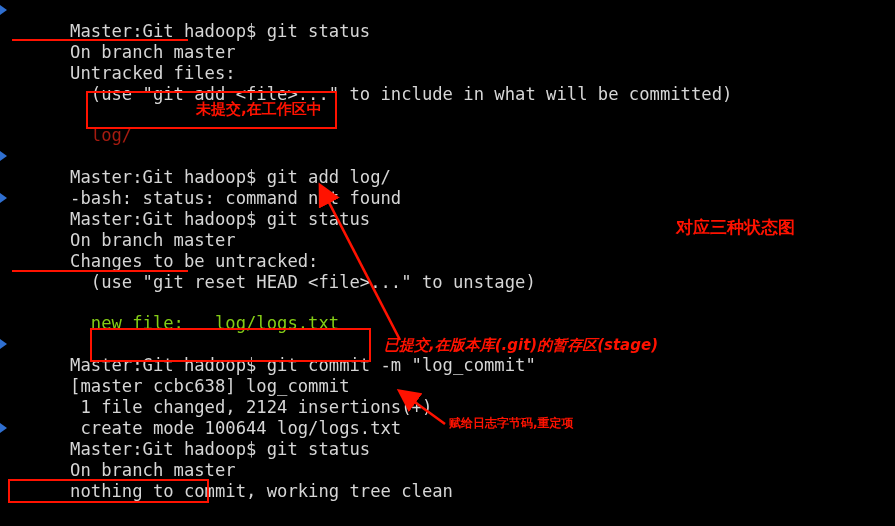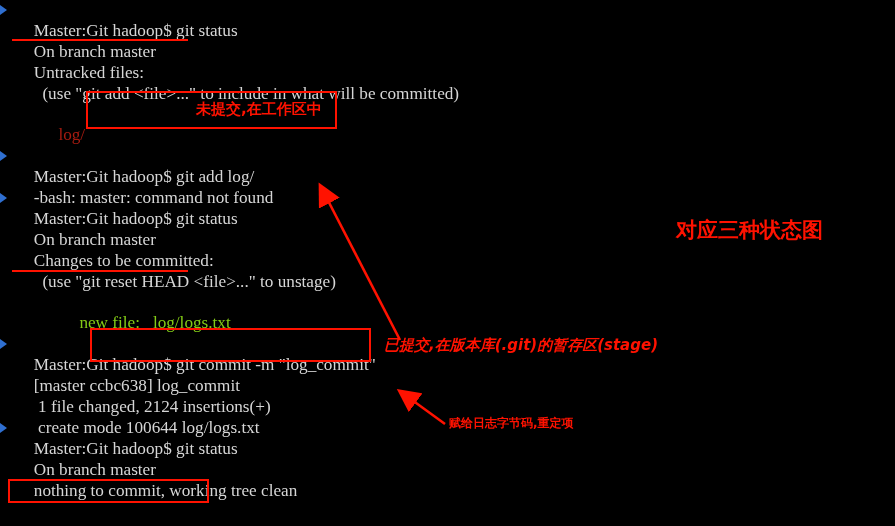--- a/index.html
+++ b/index.html
@@ -26,37 +26,36 @@
   .line {
     position: relative;
     height: 20.9px;
     line-height: 20.9px;
     font-size: 17.2px;
     letter-spacing: 0px;
     color: #d6d6d6;
     white-space: pre;
     padding-left: 8px;
     box-sizing: border-box;
-    font-family: Liberation Serif, serif;
   }
   .line.blank { color: transparent; }
   
   .mark {
     position: absolute;
     left: 0px;
     top: 5px;
     width: 0;
     height: 0;
     border-top: 5px solid transparent;
     border-bottom: 5px solid transparent;
     border-left: 7px solid #2f6fd0;
   }
   .mark.fail { border-left-color: #cf2b20; }
-  .fg-red   { color: #a61b10; margin-left: 16px; }
-  .fg-green { color: #84cc16; margin-left: 37px; }
+  .fg-red   { color: #a61b10; }
+  .fg-green { color: #84cc16; }
 
   
   .overlay {
     position: absolute;
     left: 8px; top: 0;
     width: 895px;
     height: 470px;
     pointer-events: none;
     padding-left: 24px;
   }
@@ -121,33 +120,33 @@
       <span></span>
     </div>
 
 
     <div class="line">
       <span class="mark"></span><span>Master:Git hadoop$ git add log/</span>
     </div>
 
 
     <div class="line">
-      <span>-bash: master: command not found</span>
+      <span>-bash: status: command not found</span>
     </div>
 
     <div class="line">
       <span class="mark"></span><span>Master:Git hadoop$ git status</span>
     </div>
 
     <div class="line">
       <span>On branch master</span>
     </div>
 
     <div class="line">
-      <span>Changes to be committed:</span>
+      <span>Changes to be untracked:</span>
     </div>
 
     <div class="line">
       <span>  (use "git reset HEAD &lt;file&gt;..." to unstage)</span>
     </div>
 
     <div class="line blank">
       <span></span>
     </div>
 
@@ -196,21 +195,21 @@
 
     <div class="anno-box" style="left:78px; top:91px; width:251px; height:38px;"></div>
     <div class="cn-text" style="left:188px; top:101px; font-size:15px;">未提交,在工作区中</div>
 
     <div class="anno-box" style="left:82px; top:328px; width:281px; height:34px;"></div>
 
     <div class="anno-box" style="left:0px; top:479px; width:201px; height:24px;"></div>
 
     <div class="cn-text" style="left:376px; top:337px; font-size:15px;font-style:italic;">已提交,在版本库(.git)的暂存区(stage)</div>
 
-    <div class="cn-text" style="left:668px; top:218px; font-size:21px;">对应三种状态图</div>
+    <div class="cn-text" style="left:668px; top:218px; font-size:17px;">对应三种状态图</div>
 
     <div class="cn-text" style="left:441px; top:417px; font-size:12px;">赋给日志字节码,重定项</div>
 
     <svg class="svg-arrows" viewBox="0 0 895 526">
       <defs>
         <marker id="ah" markerWidth="9" markerHeight="9" refX="7" refY="4.5" orient="auto" markerUnits="strokeWidth">
           <path d="M0,0 L9,4.5 L0,9 z" fill="#ff1200"></path>
         </marker>
       </defs>
 

